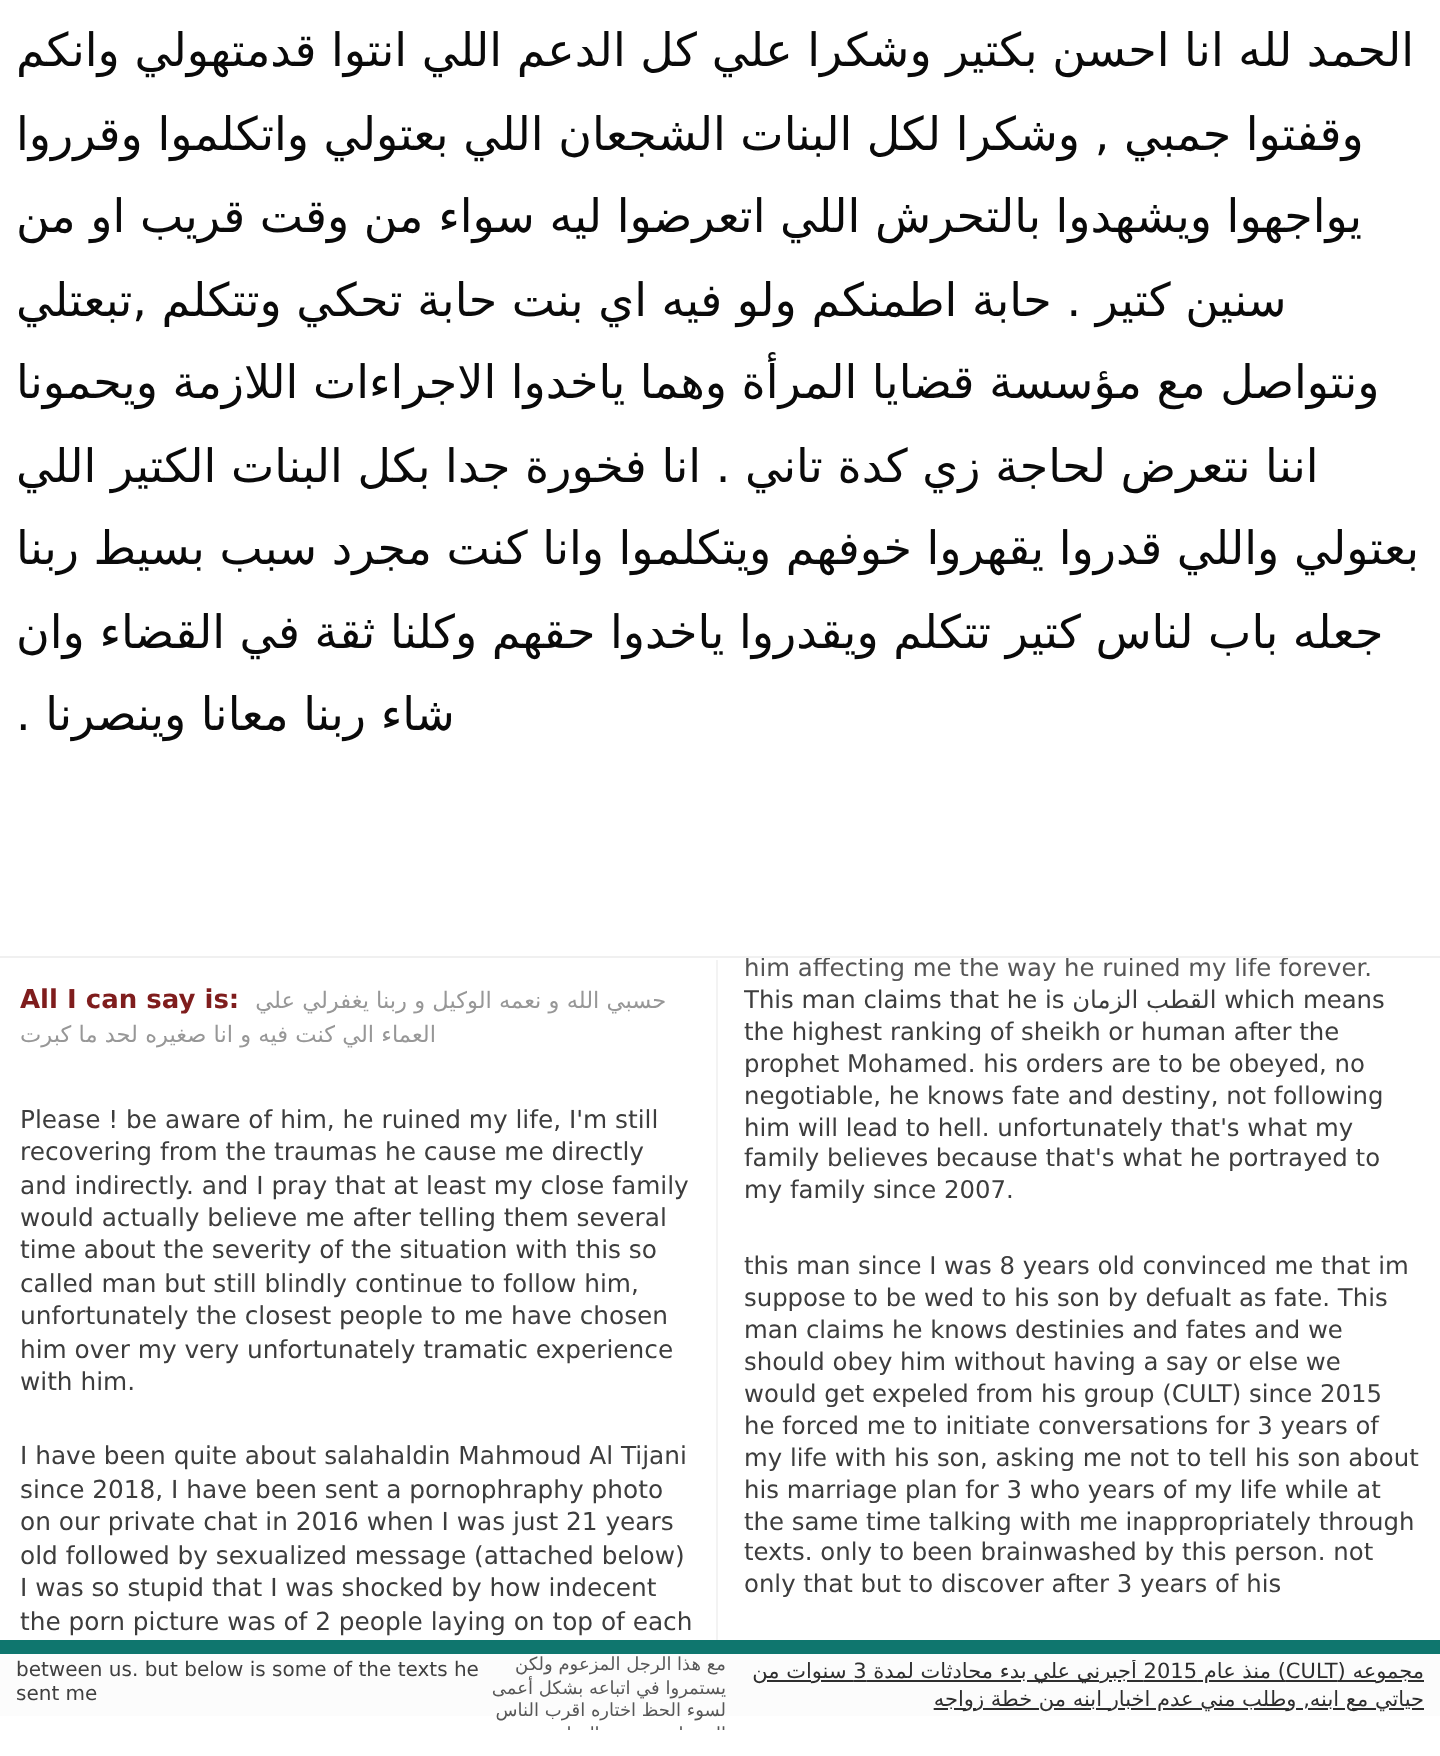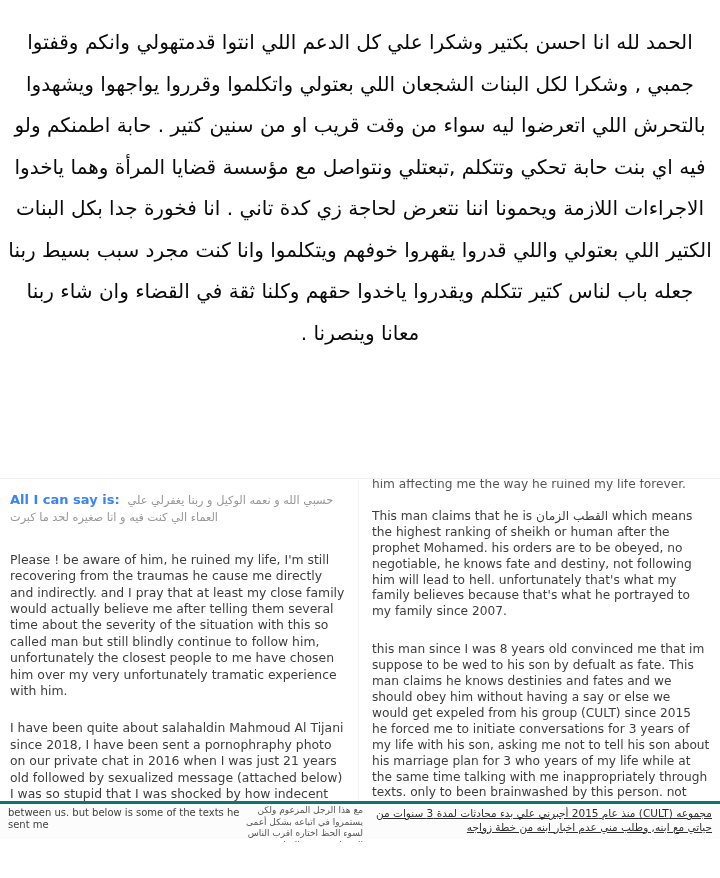--- a/index.html
+++ b/index.html
@@ -12,25 +12,25 @@
   .page {
     position: relative;
     width: 720px; height: 878px;
     background: #ffffff;
     overflow: hidden;
   }
 
   
   .top-post {
     position: absolute;
-    top: 22px; left: 8px; right: 8px;
+    top: 6px; left: 8px; right: 8px;
     height: 470px;
     direction: rtl;
-    text-align: center;
-    font-size: 20px;
+    text-align: left;
+    font-size: 23px;
     line-height: 41.5px;
     color: #0a0a0a;
     overflow: hidden;
   }
 
   
   .h-divider {
     position: absolute;
     left: 0; right: 0; top: 478px;
     height: 1px; background: #f0f0f0;
@@ -48,21 +48,21 @@
     width: 337px; height: 348px;
     overflow: hidden;
     color: #3d3d3d;
     font-size: 12.4px;
     line-height: 16.4px;
     text-align: left;
   }
   .intro { margin-bottom: 25px; }
   .intro-en {
     font-weight: bold;
-    color: #3b82f6;
+    color: #7f1d1d;
     font-size: 13px;
   }
   .intro-ar {
     color: #979797;
     font-size: 11.3px;
     margin-left: 4px;
   }
   .col-left .p1 { margin-bottom: 21px; }
 
   
@@ -72,31 +72,30 @@
     width: 338px; height: 361px;
     overflow: hidden;
     color: #3d3d3d;
     font-size: 12.2px;
     line-height: 15.9px;
     text-align: left;
   }
   .fragment {
     margin-top: -2px;
     color: #565656;
-    margin-bottom: 16px;
   }
   .col-right .r1 { margin-bottom: 22px; }
 
   
   .footer-strip {
     position: absolute;
-    left: 0; right: 0; top: 801px;
+    left: 0; right: 0; top: 820px;
     height: 38px;
     background: #fcfcfc;
-    border-top: 3px solid #0f766e;
+    border-top: 7px solid #0f766e;
   }
   .footer-left {
     position: absolute;
     left: 8px; top: 3px;
     width: 235px;
     font-size: 10px;
     line-height: 12px;
     color: #3f3f3f;
   }
   .footer-mid {

